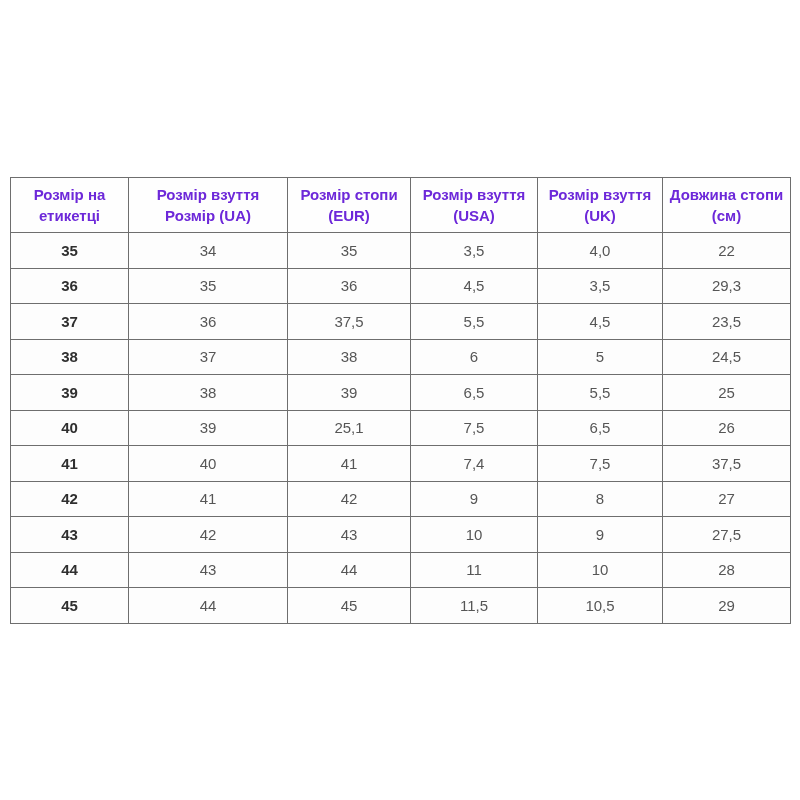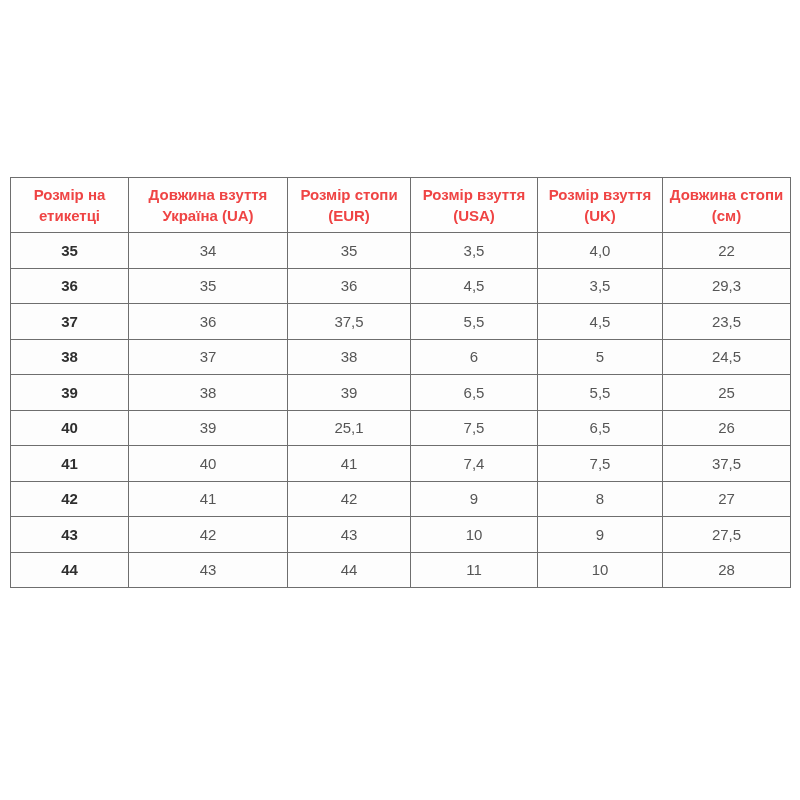--- a/index.html
+++ b/index.html
@@ -31,21 +31,21 @@
     border: 1px solid #6e6e6e;
     text-align: center;
     vertical-align: middle;
     padding: 0 6px;
     overflow: hidden;
   }
   table.size-table th {
     height: 54px;
     font-size: 15px;
     font-weight: bold;
-    color: #ef4444;
+    color: #6d28d9;
     line-height: 21px;
     background: #fefefe;
     margin-left: 28px;
   }
   table.size-table td {
     height: 34.5px;
     font-size: 15px;
     font-weight: normal;
     color: #565656;
     background: #fdfdfd;
@@ -71,21 +71,21 @@
       <col class="c0">
         <col class="c1">
         <col class="c2">
         <col class="c3">
         <col class="c4">
         <col class="c5">
     </colgroup>
     <thead>
       <tr id="header-row">
           <th>Розмір на етикетці</th>
-          <th>Довжина взуття Україна (UA)</th>
+          <th>Розмір взуття Розмір (UA)</th>
           <th>Розмір стопи (EUR)</th>
           <th>Розмір взуття (USA)</th>
           <th>Розмір взуття (UK)</th>
           <th>Довжина стопи (см)</th>
         </tr>
     </thead>
     <tbody id="table-body">
         <tr>
           <td class="label-col">35</td>
           <td>34</td>
@@ -159,15 +159,23 @@
           <td>27,5</td>
         </tr>
         <tr>
           <td class="label-col">44</td>
           <td>43</td>
           <td>44</td>
           <td>11</td>
           <td>10</td>
           <td>28</td>
         </tr>
+        <tr>
+          <td class="label-col">45</td>
+          <td>44</td>
+          <td>45</td>
+          <td>11,5</td>
+          <td>10,5</td>
+          <td>29</td>
+        </tr>
       </tbody>
   </table>
 </div>
 
 </body></html>

